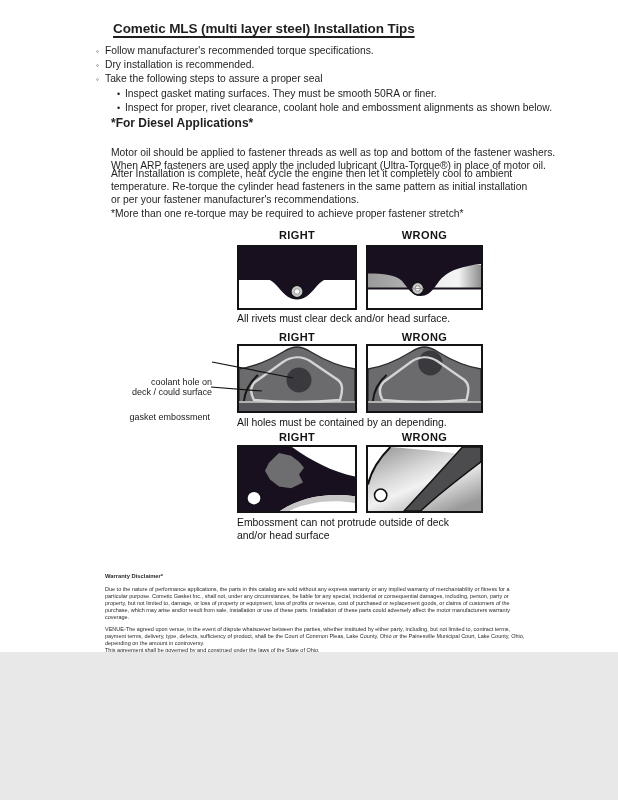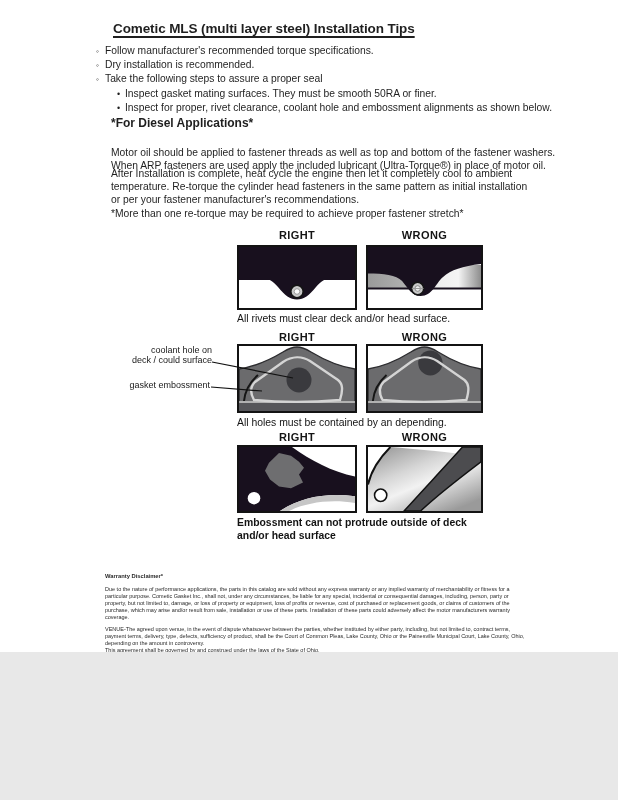--- a/index.html
+++ b/index.html
@@ -18,21 +18,21 @@
   .b-row { display:flex; align-items:baseline; white-space:nowrap; }
   .b-row.sub { padding-left:21px; }
   .marker { display:inline-block; width:9px; font-size:8.5px; flex:none; }
   .marker.sub-m { width:8px; font-size:9px; }
   .diesel-head { font-size:12px; font-weight:bold; white-space:nowrap; }
   .body-text { font-size:10.3px; line-height:13.2px; white-space:pre-line; }
   .dg-header { font-size:11px; font-weight:600; letter-spacing:0.4px; text-align:center; color:#141414; }
   .dg-box { border:2px solid #131313; background:#ffffff; box-sizing:border-box; }
   .dg-box svg { display:block; width:100%; height:100%; }
   .caption { font-size:10.4px; line-height:12.5px; color:#141414; white-space:pre-line; }
-  .dg-label { font-size:9px; line-height:9.6px; text-align:right; color:#1a1a1a; }
+  .dg-label { font-size:9px; line-height:9.6px; text-align:right; color:#1a1a1a;margin-top:32px; }
   .legal { width:420px; font-size:5.5px; line-height:6.9px; color:#2a2a2a; }
   .legal-head { font-size:5.8px; font-weight:bold; margin:0 0 6px 0; }
   .legal p { margin:0 0 6px 0; white-space:pre-line; }
   .footer-code { font-size:14.5px; letter-spacing:0.2px; color:#1c1c1c; white-space:nowrap; }
 </style>
 </head>
 <body>
 
 <div class="page">
 
@@ -175,21 +175,21 @@
             <stop offset="1" stop-color="#9a9a9a"></stop>
         </linearGradient>
       </defs>
       <path d="M23,0 C10,13 3,25 0,38 L0,65 H116 V10 C83,5 48,2 23,0 Z" fill="url(#g6)"></path>
       <path d="M23,0 C10,13 3,25 0,38" stroke="#111111" stroke-width="2" fill="none"></path>
       <path d="M97,0 H116 V15 C92,33 72,48 54,65 H37 C58,42 78,21 97,0 Z" fill="#4c4c4f" stroke="#111111" stroke-width="1.5"></path>
       <circle cx="13" cy="49" r="6.3" fill="#ffffff" stroke="#111111" stroke-width="1.6"></circle>
     </svg>
   </div>
 
-  <div class="abs caption" style="left:237px; top:517px;font-weight:bold;">Embossment can not protrude outside of deck
+  <div class="abs caption" style="left:237px; top:517px;">Embossment can not protrude outside of deck
 and/or head surface</div>
 
   <div class="abs legal" style="left:105px; top:573px;">
     <p class="legal-head">Warranty Disclaimer*</p>
     <p>Due to the nature of performance applications, the parts in this catalog are sold without any express warranty or any implied warranty of merchantability or fitness for a particular purpose.  Cometic Gasket Inc., shall not, under any circumstances, be liable for any special, incidental or consequential damages, including, person, party or property, but not limited to, damage, or loss of property or equipment, loss of profits or revenue, cost of purchased or replacement goods, or claims of customers of the purchase, which may arise and/or result from sale, installation or use of these parts.  Installation of these parts could adversely affect the motor manufacturers warranty coverage.</p>
     <p>VENUE-The agreed upon venue, in the event of dispute whatsoever between the parties, whether instituted by either party, including, but not limited to, contract terms, payment terms, delivery, type, defects, sufficiency of product, shall be the Court of Common Pleas, Lake County, Ohio or the Painesville Municipal Court, Lake County, Ohio, depending on the amount in controversy.
 This agreement shall be governed by and construed under the laws of the State of Ohio.</p>
     <p>All prices and terms are subject to change without notice.</p>
     <p>Terms COD- Secured with a completed dealer/jobber application on File, COD-Company check with a current credit card number on file.  Open accounts may be established by well rated firms.  A credit application is available upon request.  Open accounts are due payable Net 30 days from date of invoice.  No statement will be sent.  If an account becomes 60 or more days past due, it is subject to being placed on credit hold.  No orders will be shipped or new orders accepted until past due balance is paid.  If an account becomes 90 or more days past due, it is subject to being placed for collections.  All costs of collection are the responsibility of the customer, including attorney fees, court costs, and other expenses of litigation.</p>
     <p>Returns- Authorized (RGA) must be obtained in advance on all returns.  A packing slip or invoice number must accompany the merchandise.  No returns after 30 days from invoice date.  All returns are subject to a 25% restocking charge.  All custom designed and custom manufactured gaskets are non-returnable.</p>

